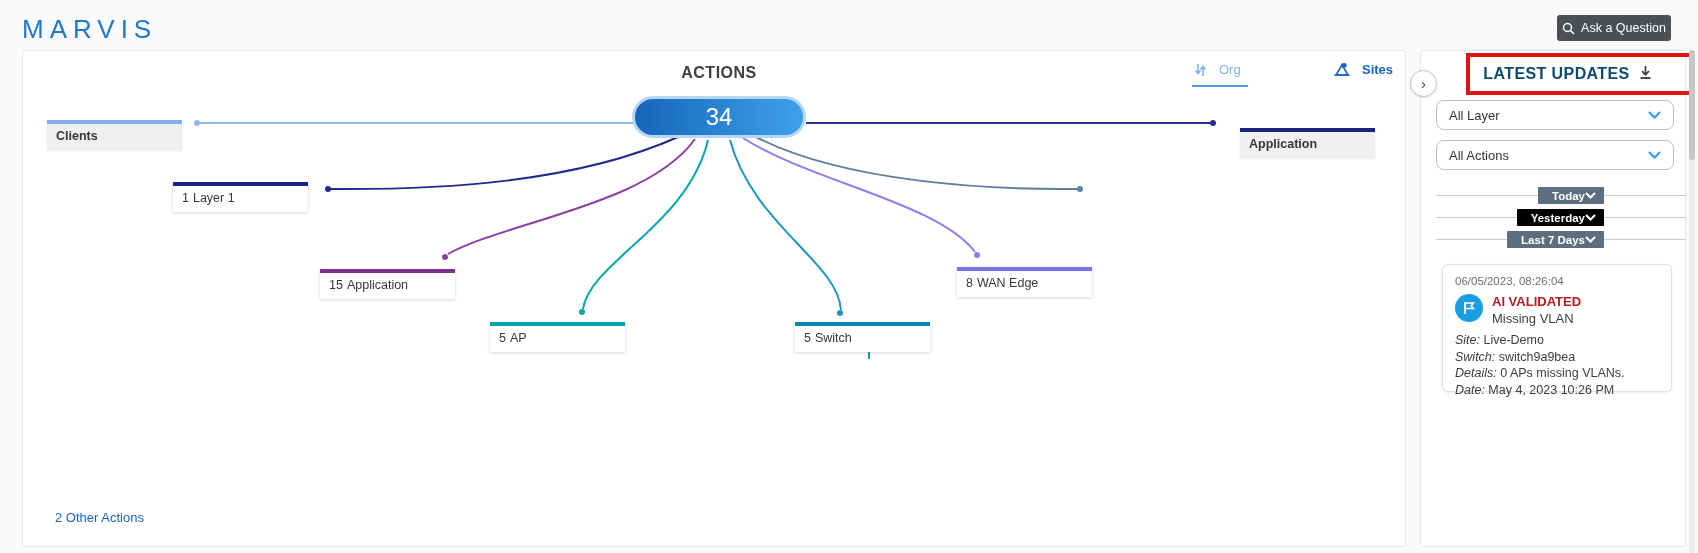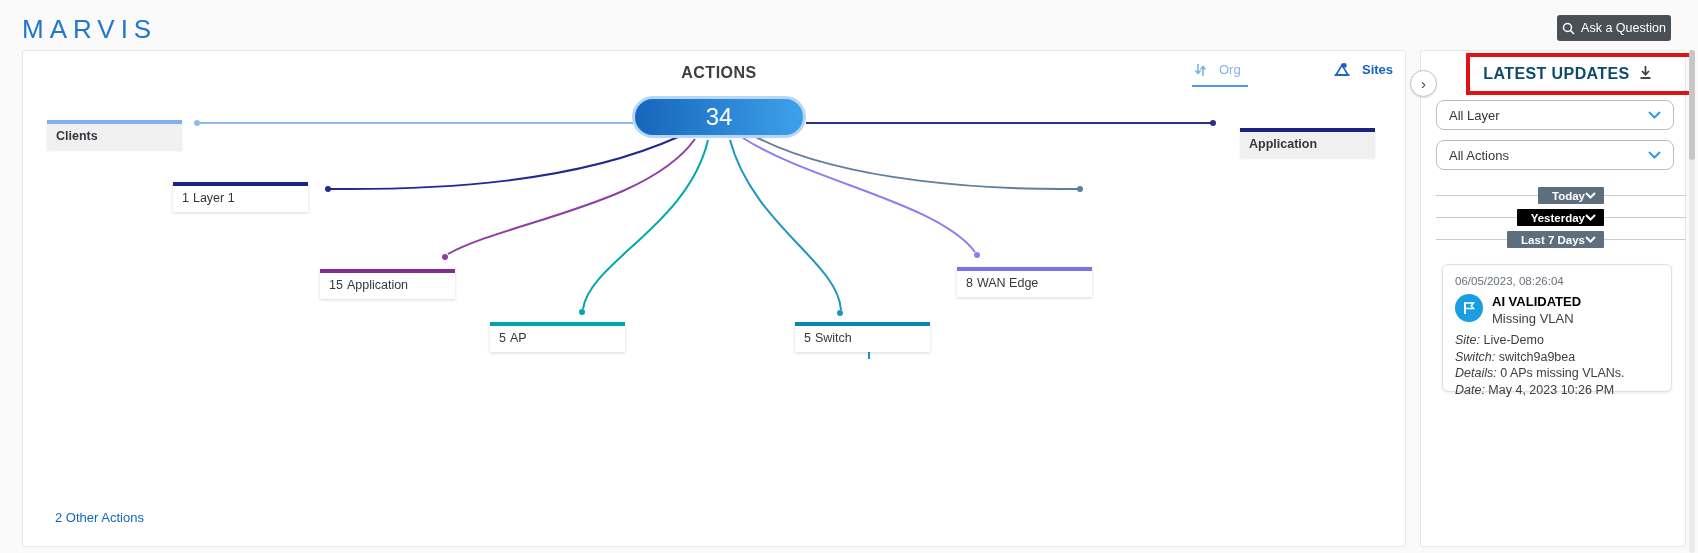--- a/index.html
+++ b/index.html
@@ -68,21 +68,21 @@
               font-weight:600; border:none; border-radius:1px; display:flex; align-items:center; 
               padding:0 8px 0 14px; cursor:pointer; font-family:inherit; }
 
   
   .card { position:absolute; left:1442px; top:264px; width:230px; height:128px; background:#fff;
           border:1px solid #e0e0e0; border-radius:6px; box-shadow:0 1px 3px rgba(0,0,0,.08); padding:10px 12px; }
   .card-ts { font-size:11.5px; color:#68707a; margin-bottom:7px; }
   .card-head { display:flex; gap:9px; }
   .flag-circle { width:28px; height:28px; border-radius:50%; background:#1b9de2; flex:0 0 28px;
                  display:flex; align-items:center; justify-content:center; }
-  .card-status { font-size:13px; font-weight:700; color:#000000; line-height:16px; }
+  .card-status { font-size:13px; font-weight:700; color:#b91c1c; line-height:16px; }
   .card-sub { font-size:13px; color:#3a3e42; line-height:17px; }
   .card-fields { margin-top:5px; font-size:12.5px; color:#3a3e42; line-height:16.5px; }
   .card-fields .flbl { font-style:italic; }
 
   
   .scroll-track { position:absolute; left:1689px; top:50px; width:6px; height:503px; background:#ececec; border-radius:3px; }
   .scroll-thumb { position:absolute; left:0; top:0; width:6px; height:110px; background:#c7c7c7; border-radius:3px; }
 </style>
 </head>
 <body>

